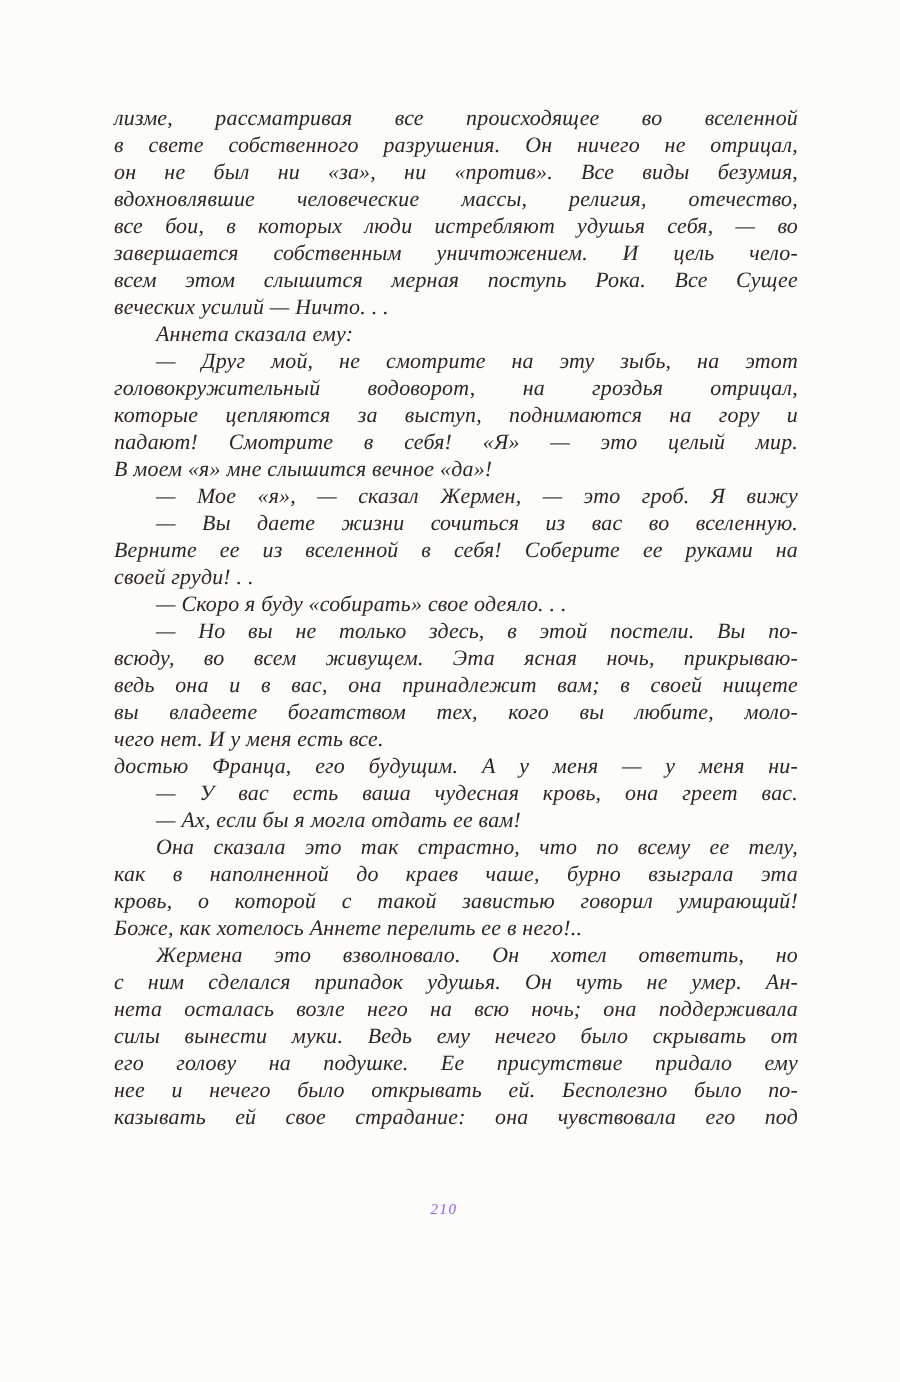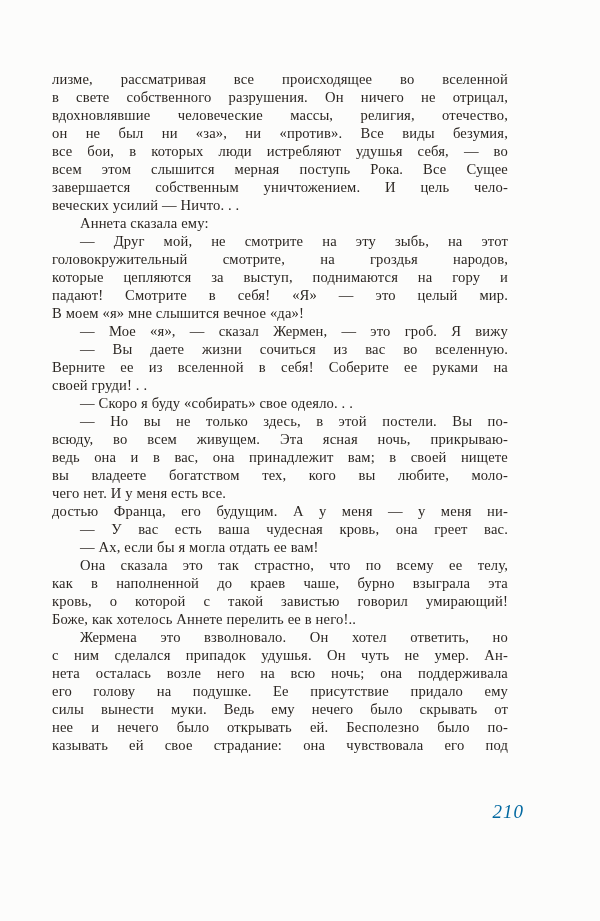--- a/index.html
+++ b/index.html
@@ -9,62 +9,63 @@
     overflow: hidden;
   }
   .scan-page {
     position: relative;
     width: 600px; height: 921px;
     background: #fcfcfb;
     font-family: "Liberation Serif", "DejaVu Serif", serif;
   }
   .text-block {
     position: absolute;
-    left: 52px; top: 70px;
+    left: 76px; top: 70px;
     width: 456px;
+    font-style: italic;
   }
   .line {
     height: 18px;
     font-size: 14.6px;
     line-height: 18px;
     color: #2b2622;
     letter-spacing: 0.15px;
     text-align: justify;
     text-align-last: justify;
     white-space: normal;
   }
   .line.end { text-align-last: left; }
   .line.indent { padding-left: 28px; }
   .page-number {
     position: absolute;
     left: 68px; top: 801px;
     width: 456px;
-    text-align: right;
+    text-align: center;
     font-style: italic;
-    font-size: 19px;
+    font-size: 10px;
     letter-spacing: 1px;
-    color: #0369a1;
+    color: #8b5cf6;
   }
 </style>
 </head>
 <body>
 
 <div class="scan-page">
   <div class="text-block">
       <div class="line">лизме, рассматривая все происходящее во вселенной</div>
       <div class="line">в свете собственного разрушения. Он ничего не отрицал,</div>
+      <div class="line">он не был ни «за», ни «против». Все виды безумия,</div>
       <div class="line">вдохновлявшие человеческие массы, религия, отечество,</div>
-      <div class="line">он не был ни «за», ни «против». Все виды безумия,</div>
       <div class="line">все бои, в которых люди истребляют удушья себя, — во</div>
+      <div class="line">завершается собственным уничтожением. И цель чело-</div>
       <div class="line">всем этом слышится мерная поступь Рока. Все Сущее</div>
-      <div class="line">завершается собственным уничтожением. И цель чело-</div>
       <div class="line end">веческих усилий — Ничто. . .</div>
       <div class="line indent end">Аннета сказала ему:</div>
       <div class="line indent">— Друг мой, не смотрите на эту зыбь, на этот</div>
-      <div class="line">головокружительный смотрите, на гроздья народов,</div>
+      <div class="line">головокружительный водоворот, на гроздья отрицал,</div>
       <div class="line">которые цепляются за выступ, поднимаются на гору и</div>
       <div class="line">падают! Смотрите в себя! «Я» — это целый мир.</div>
       <div class="line end">В моем «я» мне слышится вечное «да»!</div>
       <div class="line indent">— Мое «я», — сказал Жермен, — это гроб. Я вижу</div>
       <div class="line indent">— Вы даете жизни сочиться из вас во вселенную.</div>
       <div class="line">Верните ее из вселенной в себя! Соберите ее руками на</div>
       <div class="line end">своей груди! . .</div>
       <div class="line indent end">— Скоро я буду «собирать» свое одеяло. . .</div>
       <div class="line indent">— Но вы не только здесь, в этой постели. Вы по-</div>
       <div class="line">всюду, во всем живущем. Эта ясная ночь, прикрываю-</div>
@@ -74,19 +75,19 @@
       <div class="line">достью Франца, его будущим. А у меня — у меня ни-</div>
       <div class="line indent">— У вас есть ваша чудесная кровь, она греет вас.</div>
       <div class="line indent end">— Ах, если бы я могла отдать ее вам!</div>
       <div class="line indent">Она сказала это так страстно, что по всему ее телу,</div>
       <div class="line">как в наполненной до краев чаше, бурно взыграла эта</div>
       <div class="line">кровь, о которой с такой завистью говорил умирающий!</div>
       <div class="line end">Боже, как хотелось Аннете перелить ее в него!..</div>
       <div class="line indent">Жермена это взволновало. Он хотел ответить, но</div>
       <div class="line">с ним сделался припадок удушья. Он чуть не умер. Ан-</div>
       <div class="line">нета осталась возле него на всю ночь; она поддерживала</div>
+      <div class="line">силы вынести муки. Ведь ему нечего было скрывать от</div>
       <div class="line">его голову на подушке. Ее присутствие придало ему</div>
-      <div class="line">силы вынести муки. Ведь ему нечего было скрывать от</div>
       <div class="line">нее и нечего было открывать ей. Бесполезно было по-</div>
       <div class="line">казывать ей свое страдание: она чувствовала его под</div>
     </div>
   <div class="page-number">210</div>
 </div>
 
 </body></html>

